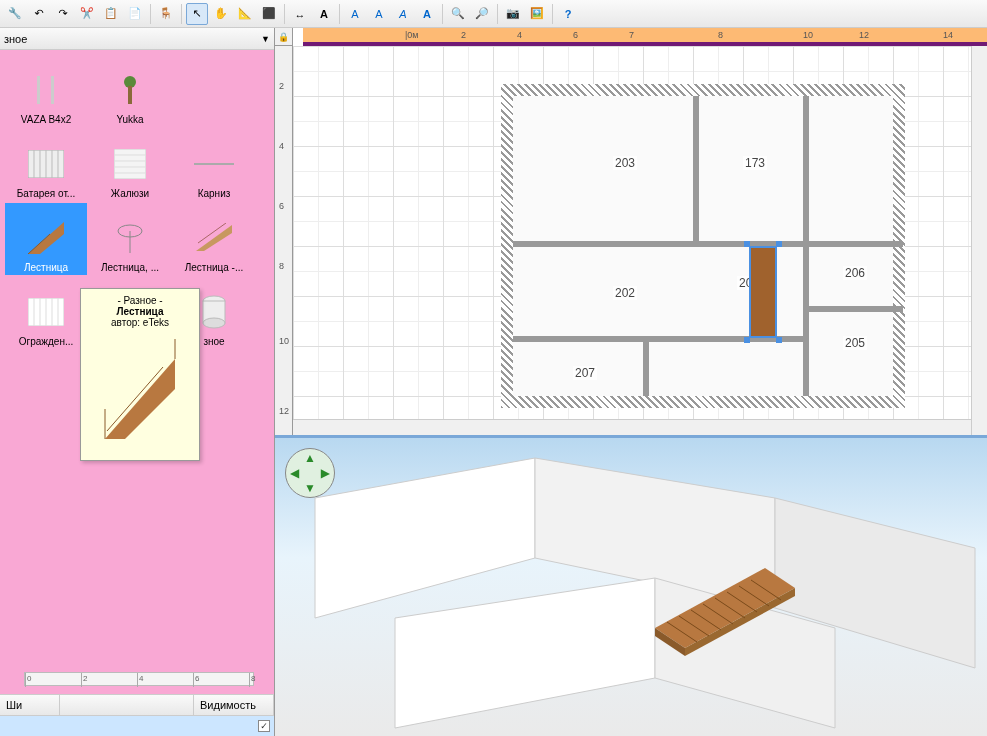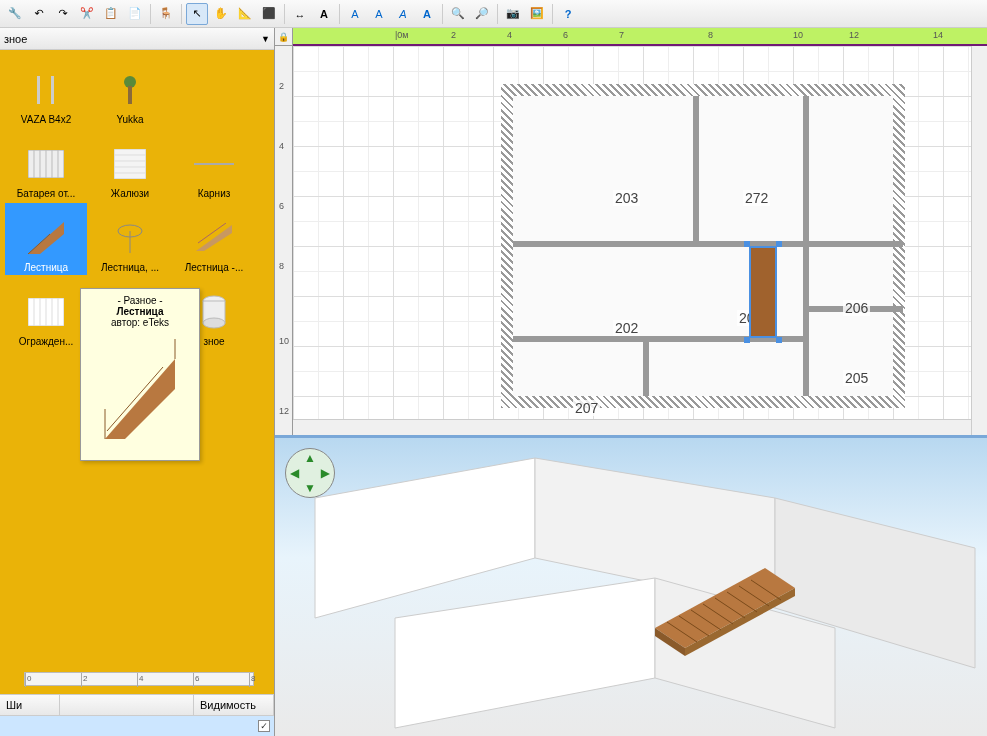--- a/index.html
+++ b/index.html
@@ -8,21 +8,21 @@
 .toolbar { height: 28px; background: linear-gradient(#fafafa,#e8e8e8); border-bottom: 1px solid #ccc; display: flex; align-items: center; padding: 0 4px; gap: 2px; }
 .tb-btn { width: 22px; height: 22px; display: flex; align-items: center; justify-content: center; border-radius: 2px; cursor: pointer; }
 .tb-sep { width: 1px; height: 20px; background: #ccc; margin: 0 2px; }
 
 .main { display: flex; height: 708px; }
 
 .left-panel { width: 275px; background: #fff; border-right: 1px solid #999; display: flex; flex-direction: column; }
 .category-bar { height: 22px; background: linear-gradient(#fafafa,#e8e8e8); border-bottom: 1px solid #ccc; display: flex; align-items: center; padding: 0 4px; }
 .category-bar .dropdown-arrow { margin-left: auto; font-size: 9px; }
 
-.furniture-grid { flex: 1; overflow-y: auto; background: #eab308; padding: 4px; position: relative; }
+.furniture-grid { flex: 1; overflow-y: auto; background: #f9a8d4; padding: 4px; position: relative; }
 .furniture-row { display: flex; }
 .furniture-item { width: 82px; height: 72px; display: flex; flex-direction: column; align-items: center; justify-content: flex-end; padding: 2px; margin: 1px; cursor: pointer; }
 .furniture-item.selected { background: #3399ff; color: #fff; }
 .furniture-icon { width: 50px; height: 40px; display: flex; align-items: center; justify-content: center; margin-bottom: 4px; }
 .furniture-label { font-size: 10px; text-align: center; white-space: nowrap; overflow: hidden; text-overflow: ellipsis; width: 78px; }
 
 .columns-header { height: 22px; background: linear-gradient(#fafafa,#e8e8e8); border-top: 1px solid #ccc; border-bottom: 1px solid #ccc; display: flex; align-items: flex-end; }
 .col-h { padding: 0 6px; border-right: 1px solid #ccc; height: 100%; display: flex; align-items: center; }
 
 .list-area { background: #fff; }
@@ -31,30 +31,30 @@
 
 .tooltip { position: absolute; left: 80px; top: 288px; width: 120px; background: #ffffe0; border: 1px solid #999; padding: 6px; z-index: 100; box-shadow: 2px 2px 4px rgba(0,0,0,0.2); }
 .tooltip-title { text-align: center; font-size: 10px; }
 .tooltip-name { text-align: center; font-weight: bold; font-size: 10px; }
 .tooltip-author { text-align: center; font-size: 10px; margin-bottom: 6px; }
 .tooltip-img { width: 100px; height: 120px; display: flex; align-items: center; justify-content: center; margin: 0 auto; }
 
 .right-area { flex: 1; display: flex; flex-direction: column; }
 
 .plan-view { height: 410px; position: relative; background: #fff; border-bottom: 3px solid #7aa8d8; overflow: hidden; }
-.ruler-h { position: absolute; top: 0; left: 18px; right: 0; height: 18px; background: #bef264; border-bottom: 2px solid #701a75; }
+.ruler-h { position: absolute; top: 0; left: 28px; right: 0; height: 18px; background: #fdba74; border-bottom: 4px solid #701a75; }
 .ruler-h .tick { position: absolute; top: 2px; font-size: 9px; color: #555; }
 .ruler-v { position: absolute; top: 18px; left: 0; width: 18px; bottom: 0; background: #f0f0f0; border-right: 1px solid #999; }
 .ruler-v .tick { position: absolute; left: 4px; font-size: 9px; color: #555; }
 .ruler-corner { position: absolute; top: 0; left: 0; width: 18px; height: 18px; background: #f0f0f0; border-right: 1px solid #999; border-bottom: 1px solid #999; display: flex; align-items: center; justify-content: center; font-size: 9px; }
 .grid-area { position: absolute; top: 18px; left: 18px; right: 0; bottom: 0; background-image: linear-gradient(#eee 1px, transparent 1px), linear-gradient(90deg, #eee 1px, transparent 1px); background-size: 25px 25px; }
 .grid-area::before { content:''; position:absolute; inset:0; background-image: linear-gradient(#ddd 1px, transparent 1px), linear-gradient(90deg, #ddd 1px, transparent 1px); background-size: 50px 50px; }
 .floorplan { position: absolute; top: 30px; left: 200px; width: 420px; height: 340px; }
 .wall { position: absolute; background: #999; }
-.room-label { position: absolute; font-size: 14px; color: #444; background: rgba(255,255,255,0.8); padding: 0 2px; margin-top: 34px; }
+.room-label { position: absolute; font-size: 12px; color: #444; background: rgba(255,255,255,0.8); padding: 0 2px; }
 .stair-2d { position: absolute; left: 456px; top: 200px; width: 28px; height: 92px; background: #a0622d; border: 2px solid #4a90e2; }
 .stair-2d .handles { position: absolute; inset: -4px; }
 .stair-2d .h { position: absolute; width: 6px; height: 6px; background: #4a90e2; }
 
 .view-3d { flex: 1; position: relative; background: linear-gradient(#b8d8f0 0%, #e8f4fc 40%, #eaeaea 100%); overflow: hidden; }
 .nav-compass { position: absolute; top: 10px; left: 10px; width: 50px; height: 50px; background: #e0f0e0; border: 1px solid #888; border-radius: 50%; display: flex; align-items: center; justify-content: center; }
 .nav-compass .arrow { position: absolute; font-size: 12px; color: #2a8a2a; }
 
 .mini-ruler { position: absolute; left: 24px; bottom: 8px; width: 230px; height: 14px; background: #f4f4f4; border: 1px solid #bbb; }
 .mini-ruler .mtick { position: absolute; top: 0; width: 1px; height: 14px; background: #aaa; }
@@ -278,21 +278,21 @@
           <div style="position:absolute;inset:20px;background:#fafafa;"></div>
 
           <div class="wall" style="left:200px;top:20px;width:6px;height:150px;"></div>
           <div class="wall" style="left:310px;top:20px;width:6px;height:300px;"></div>
           <div class="wall" style="left:20px;top:165px;width:390px;height:6px;"></div>
           <div class="wall" style="left:20px;top:260px;width:296px;height:6px;"></div>
           <div class="wall" style="left:310px;top:230px;width:100px;height:6px;"></div>
           <div class="wall" style="left:150px;top:260px;width:6px;height:60px;"></div>
 
           <div class="room-label" style="left:120px;top:80px">203</div>
-          <div class="room-label" style="left:250px;top:80px">272</div>
+          <div class="room-label" style="left:250px;top:80px">173</div>
           <div class="room-label" style="left:120px;top:210px">202</div>
           <div class="room-label" style="left:244px;top:200px">201</div>
           <div class="room-label" style="left:350px;top:190px">206</div>
           <div class="room-label" style="left:350px;top:260px">205</div>
           <div class="room-label" style="left:80px;top:290px">207</div>
         </div>
 
         <div class="stair-2d">
           <div class="handles">
             <div class="h" style="left:-3px;top:-3px"></div>

